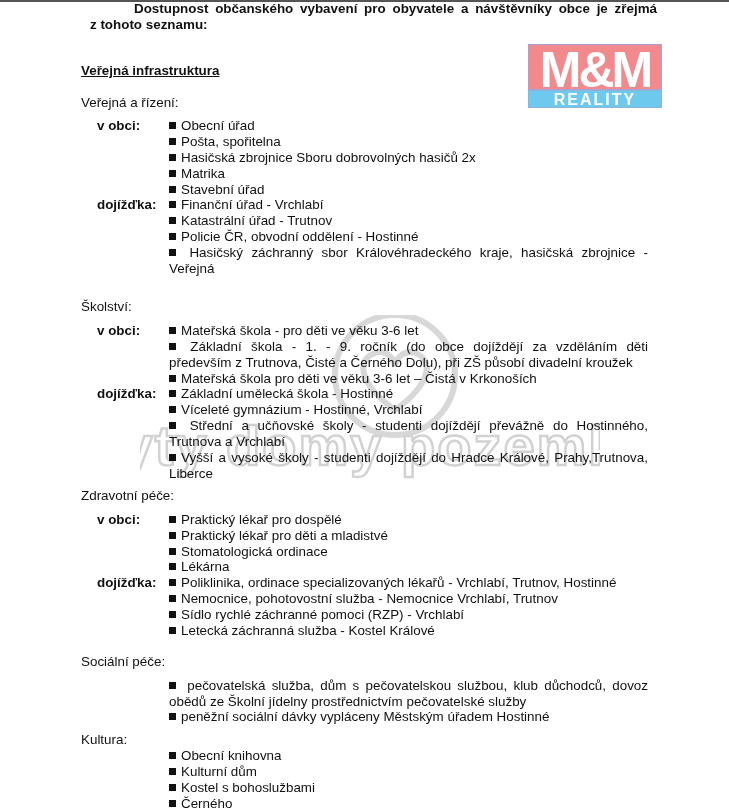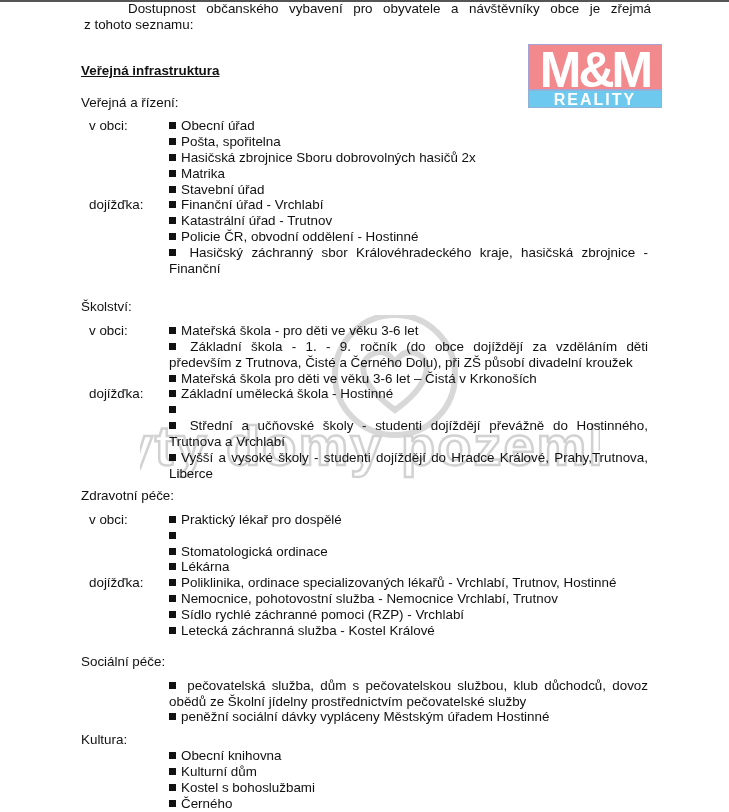--- a/index.html
+++ b/index.html
@@ -3,25 +3,25 @@
 <meta charset="utf-8">
 <style>
   html, body { margin: 0; padding: 0; }
   body {
     width: 729px; height: 812px; overflow: hidden; background: #ffffff;
     font-family: "Liberation Sans", sans-serif; font-size: 13.4px; color: #111;
     position: relative;
   }
   .topline { position: absolute; left: 0; top: 0; width: 729px; height: 2px; background: #555; }
   .page { position: absolute; left: 81px; top: 0; width: 567px; }
-  .intro { position: absolute; top: 1px; left: 3px; width: 567px; line-height: 16px; text-align: justify; text-align-last: left; }
+  .intro { position: absolute; top: 1px; left: 9px; width: 567px; line-height: 16px; text-align: justify; text-align-last: left; font-weight: bold; }
   .intro .first { text-indent: 44px; text-align: justify; text-align-last: justify; }
   .heading { position: absolute; left: 0; text-decoration: underline; font-weight: bold; }
   .section-title { position: absolute; left: 0; }
-  .label { position: absolute; left: 8px; }
+  .label { position: absolute; left: 16px; font-weight: bold; }
   .item { position: absolute; left: 88px; width: 479px; line-height: 15.8px; }
   .item.just { text-align: justify; }
   .item.just .l1 { display: block; text-align: justify; text-align-last: justify; }
   .bullet { display: inline-block; width: 7px; height: 7px; background: #111; margin-right: 5px; vertical-align: 1px; }
   .logo { position: absolute; left: 528px; top: 44px; width: 134px; height: 64px; }
   .watermark { position: absolute; left: 140px; top: 315px; width: 460px; height: 180px; pointer-events: none; }
 </style>
 </head>
 <body>
 
@@ -58,47 +58,47 @@
   <div class="item" style="top:134px"><span class="bullet"></span><span>Pošta, spořitelna</span></div>
   <div class="item" style="top:150px"><span class="bullet"></span><span>Hasičská zbrojnice Sboru dobrovolných hasičů 2x</span></div>
   <div class="item" style="top:166px"><span class="bullet"></span><span>Matrika</span></div>
   <div class="item" style="top:182px"><span class="bullet"></span><span>Stavební úřad</span></div>
   <div class="label" style="top:197px">dojížďka:</div>
   <div class="item" style="top:197px"><span class="bullet"></span><span>Finanční úřad - Vrchlabí</span></div>
   <div class="item" style="top:213px"><span class="bullet"></span><span>Katastrální úřad - Trutnov</span></div>
   <div class="item" style="top:229px"><span class="bullet"></span><span>Policie ČR, obvodní oddělení - Hostinné</span></div>
   <div class="item just" style="top:245px">
     <span class="l1"><span class="bullet"></span> <span>Hasičský záchranný sbor Královéhradeckého kraje, hasičská zbrojnice -</span></span>
-    <span>Finanční</span>
+    <span>Veřejná</span>
   </div>
 
   <div class="section-title" style="top:299px">Školství:</div>
   <div class="label" style="top:323px">v obci:</div>
   <div class="item" style="top:323px"><span class="bullet"></span><span>Mateřská škola - pro děti ve věku 3-6 let</span></div>
   <div class="item just" style="top:339px">
     <span class="l1"><span class="bullet"></span> <span>Základní škola - 1. - 9. ročník (do obce dojíždějí za vzděláním děti</span></span>
     <span>především z Trutnova, Čisté a Černého Dolu), při ZŠ působí divadelní kroužek</span>
   </div>
   <div class="item" style="top:371px"><span class="bullet"></span><span>Mateřská škola pro děti ve věku 3-6 let – Čistá v Krkonoších</span></div>
   <div class="label" style="top:386px">dojížďka:</div>
   <div class="item" style="top:386px"><span class="bullet"></span><span>Základní umělecká škola - Hostinné</span></div>
-  <div class="item" style="top:402px"><span class="bullet"></span></div>
+  <div class="item" style="top:402px"><span class="bullet"></span><span>Víceleté gymnázium - Hostinné, Vrchlabí</span></div>
   <div class="item just" style="top:418px">
     <span class="l1"><span class="bullet"></span> <span>Střední a učňovské školy - studenti dojíždějí převážně do Hostinného,</span></span>
     <span>Trutnova a Vrchlabí</span>
   </div>
   <div class="item just" style="top:450px">
     <span class="l1"><span class="bullet"></span><span>Vyšší a vysoké školy - studenti dojíždějí do Hradce Králové, Prahy,Trutnova,</span></span>
     <span>Liberce</span>
   </div>
 
   <div class="section-title" style="top:488px">Zdravotní péče:</div>
   <div class="label" style="top:512px">v obci:</div>
   <div class="item" style="top:512px"><span class="bullet"></span><span>Praktický lékař pro dospělé</span></div>
-  <div class="item" style="top:528px"><span class="bullet"></span></div>
+  <div class="item" style="top:528px"><span class="bullet"></span><span>Praktický lékař pro děti a mladistvé</span></div>
   <div class="item" style="top:544px"><span class="bullet"></span><span>Stomatologická ordinace</span></div>
   <div class="item" style="top:559px"><span class="bullet"></span><span>Lékárna</span></div>
   <div class="label" style="top:575px">dojížďka:</div>
   <div class="item" style="top:575px"><span class="bullet"></span><span>Poliklinika, ordinace specializovaných lékařů - Vrchlabí, Trutnov, Hostinné</span></div>
   <div class="item" style="top:591px"><span class="bullet"></span><span>Nemocnice, pohotovostní služba - Nemocnice Vrchlabí, Trutnov</span></div>
   <div class="item" style="top:607px"><span class="bullet"></span><span>Sídlo rychlé záchranné pomoci (RZP) - Vrchlabí</span></div>
   <div class="item" style="top:623px"><span class="bullet"></span><span>Letecká záchranná služba - Kostel Králové</span></div>
 
   <div class="section-title" style="top:654px">Sociální péče:</div>
   <div class="item just" style="top:678px">

